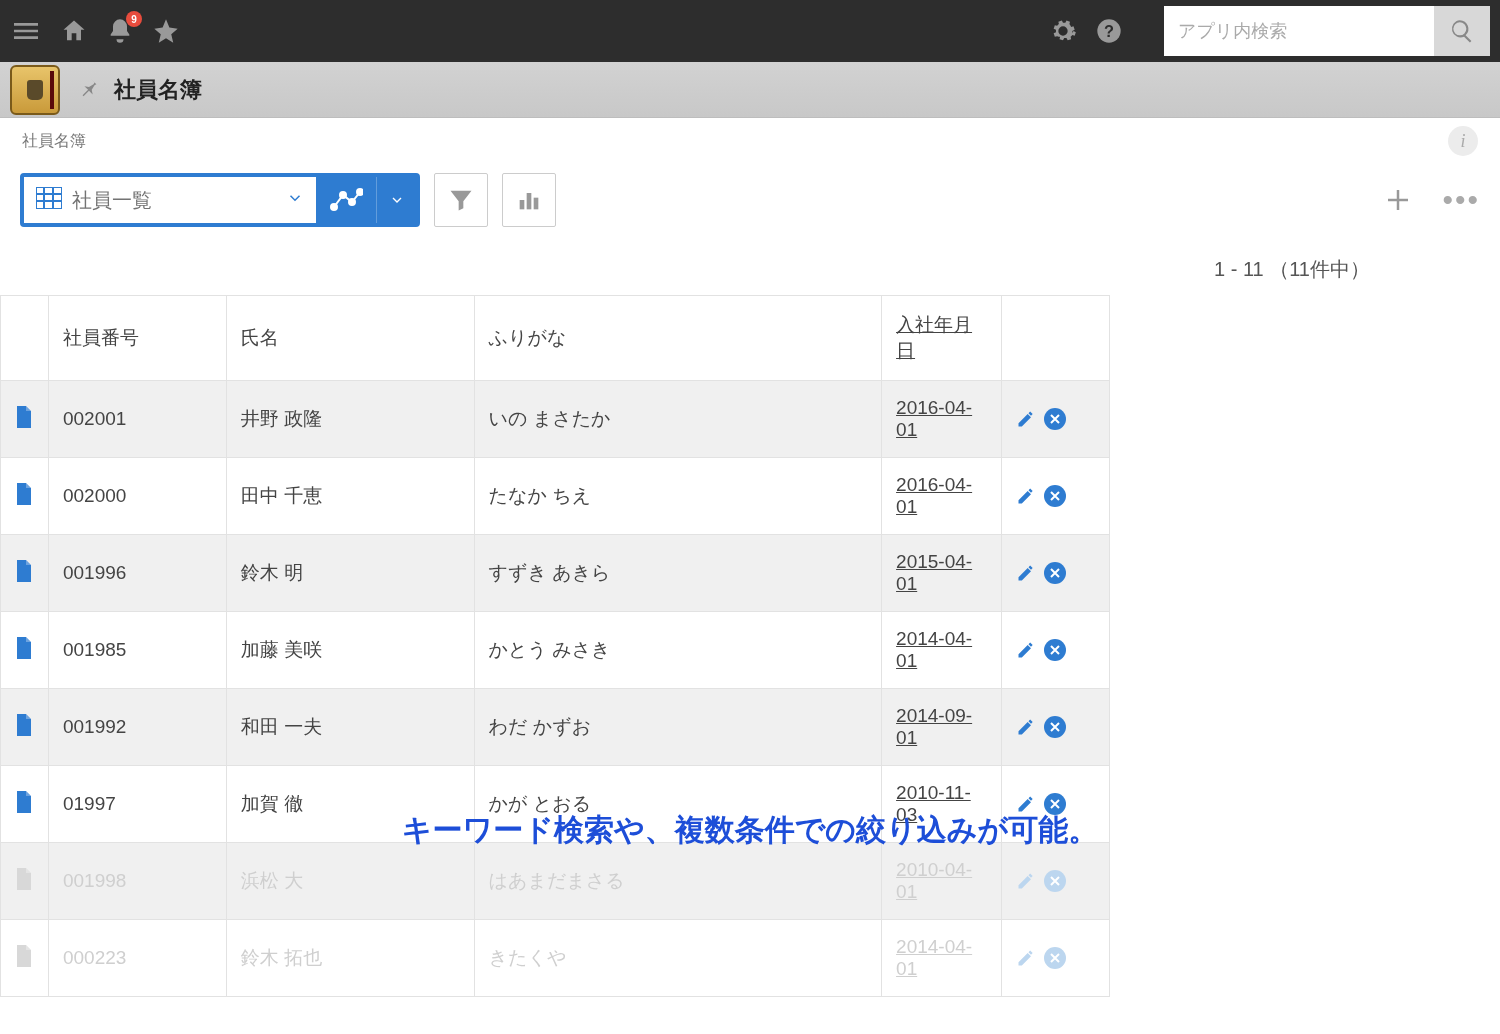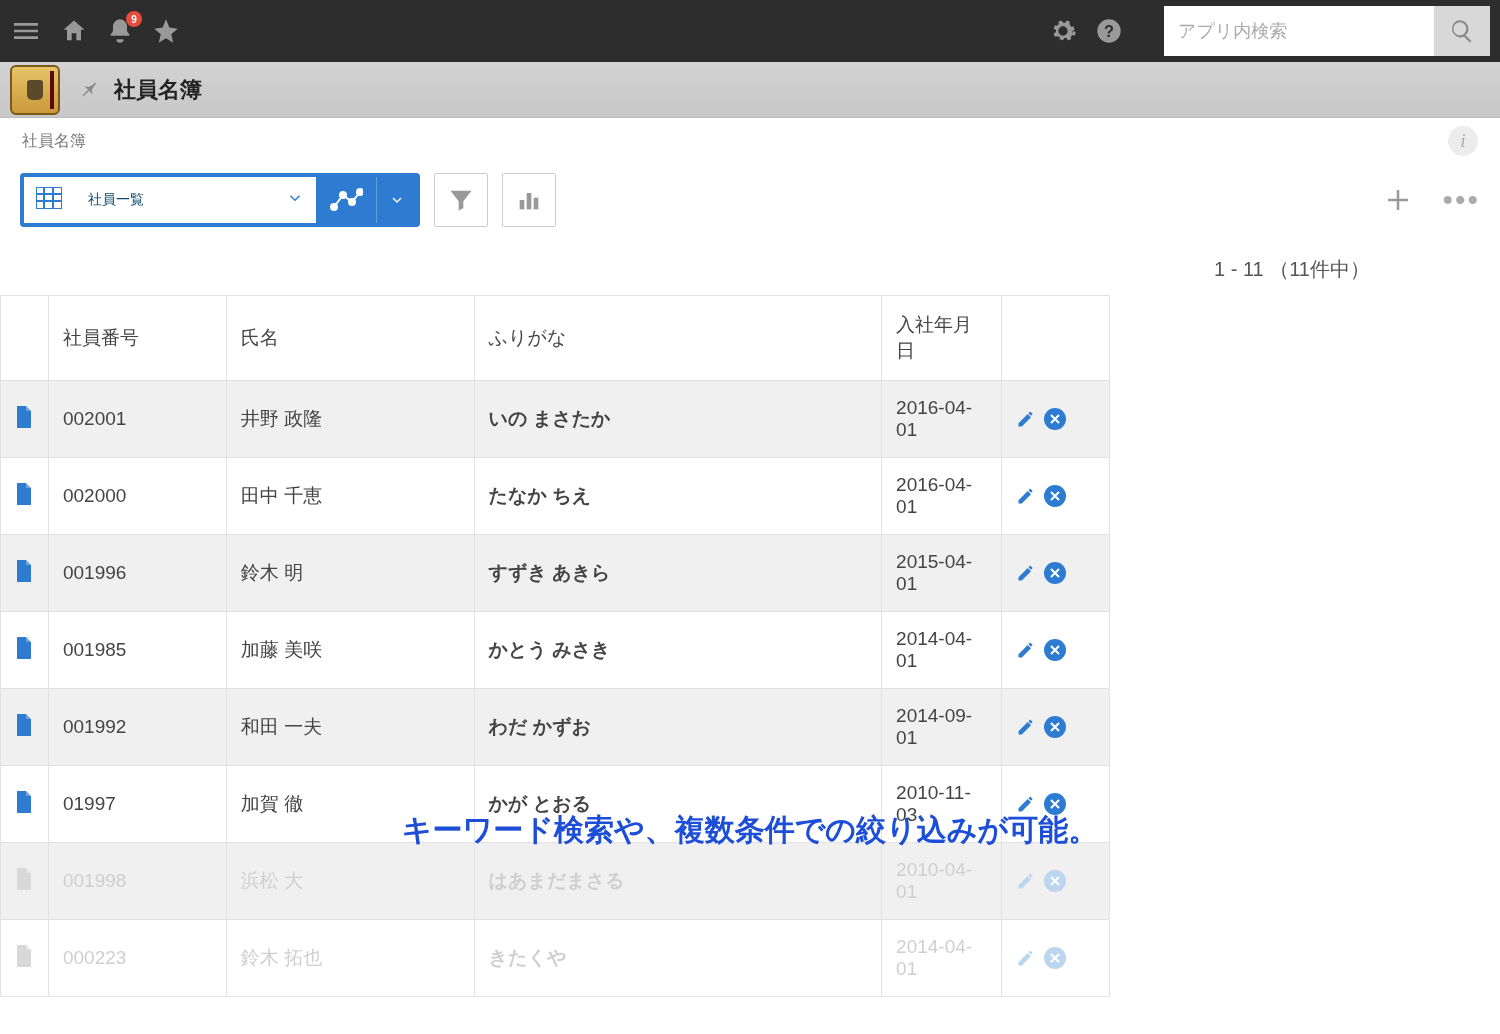--- a/index.html
+++ b/index.html
@@ -32,21 +32,21 @@
   
   .breadcrumb-row { height: 46px; display: flex; align-items: center; padding: 0 22px; }
   .breadcrumb { color: #777; font-size: 16px; }
   .info-btn { margin-left: auto; width: 30px; height: 30px; border-radius: 50%; background: #ececec; color: #aaa; font-style: italic; font-family: Georgia, serif; font-size: 18px; display: flex; align-items: center; justify-content: center; cursor: pointer; }
 
   
   .toolbar-row { height: 72px; display: flex; align-items: center; padding: 0 20px; }
   .view-group { display: flex; height: 54px; border: 4px solid #2e7cd1; border-radius: 4px; overflow: hidden; }
   .view-select { display: flex; align-items: center; background: #fff; width: 292px; padding: 0 12px; }
   .view-select-icon svg { width: 26px; height: 22px; }
-  .view-select-label { color: #0c4a6e; font-size: 14px; margin-left: 26px; flex: 1; }
+  .view-select-label { color: #737373; font-size: 20px; margin-left: 10px; flex: 1; }
   .view-select-chev svg { width: 18px; height: 18px; fill: none; stroke: #2e7cd1; stroke-width: 2; }
   .view-graph { background: #2e7cd1; width: 60px; display: flex; align-items: center; justify-content: center; }
   .view-graph svg { width: 34px; height: 26px; fill: none; stroke: #fff; stroke-width: 2; }
   .view-graph-chev { background: #2e7cd1; width: 40px; display: flex; align-items: center; justify-content: center; border-left: 1px solid rgba(255,255,255,0.25); }
   .view-graph-chev svg { width: 16px; height: 16px; fill: none; stroke: #fff; stroke-width: 2; }
   .tool-btn { width: 54px; height: 54px; border: 1px solid #ccc; background: #fff; margin-left: 14px; display: flex; align-items: center; justify-content: center; cursor: pointer; border-radius: 2px; }
   .tool-btn svg { width: 28px; height: 28px; fill: #999; }
   .toolbar-spacer { flex: 1; }
   .plain-icon-btn { width: 40px; height: 40px; display: flex; align-items: center; justify-content: center; cursor: pointer; color: #999; margin-left: 18px; }
   .plain-icon-btn svg { width: 30px; height: 30px; fill: none; stroke: #999; stroke-width: 2; }
@@ -57,22 +57,22 @@
 
   
   .data-table { width: 1110px; border-collapse: collapse; }
   .data-table th, .data-table td { border: 1px solid #e2e2e2; padding: 16px 14px; text-align: left; font-size: 19px; color: #444; height: 57px; }
   .data-table th { font-weight: normal; background: #fff; color: #444; font-size: 19px; }
   .data-table tbody tr:nth-child(odd) td { background: #f0f0f0; }
   .data-table tbody tr:nth-child(even) td { background: #fff; }
   .col-doc { width: 48px; text-align: center; padding: 0; }
   .col-id { width: 178px; }
   .col-name { width: 248px; }
-  .col-kana { width: 408px; font-weight: bold; }
-  .col-date { width: 120px; }
+  .col-kana { width: 408px; }
+  .col-date { width: 120px; text-decoration: underline; }
   .col-actions { width: 108px; text-align: center; white-space: nowrap; padding: 0; }
   .doc-icon svg { width: 18px; height: 22px; fill: #2e7cd1; }
   .edit-icon { display: inline-flex; vertical-align: middle; cursor: pointer; margin-right: 8px; }
   .edit-icon svg { width: 20px; height: 20px; fill: #2e7cd1; }
   .del-icon { display: inline-flex; vertical-align: middle; cursor: pointer; width: 22px; height: 22px; border-radius: 50%; background: #2e7cd1; align-items: center; justify-content: center; }
   .del-icon svg { width: 10px; height: 10px; fill: #fff; }
   tr.faded td { color: #cfcfcf !important; }
   tr.faded .doc-icon svg { fill: #d8d8d8; }
   tr.faded .edit-icon svg { fill: #bcd6ef; }
   tr.faded .del-icon { background: #bcd6ef; }

